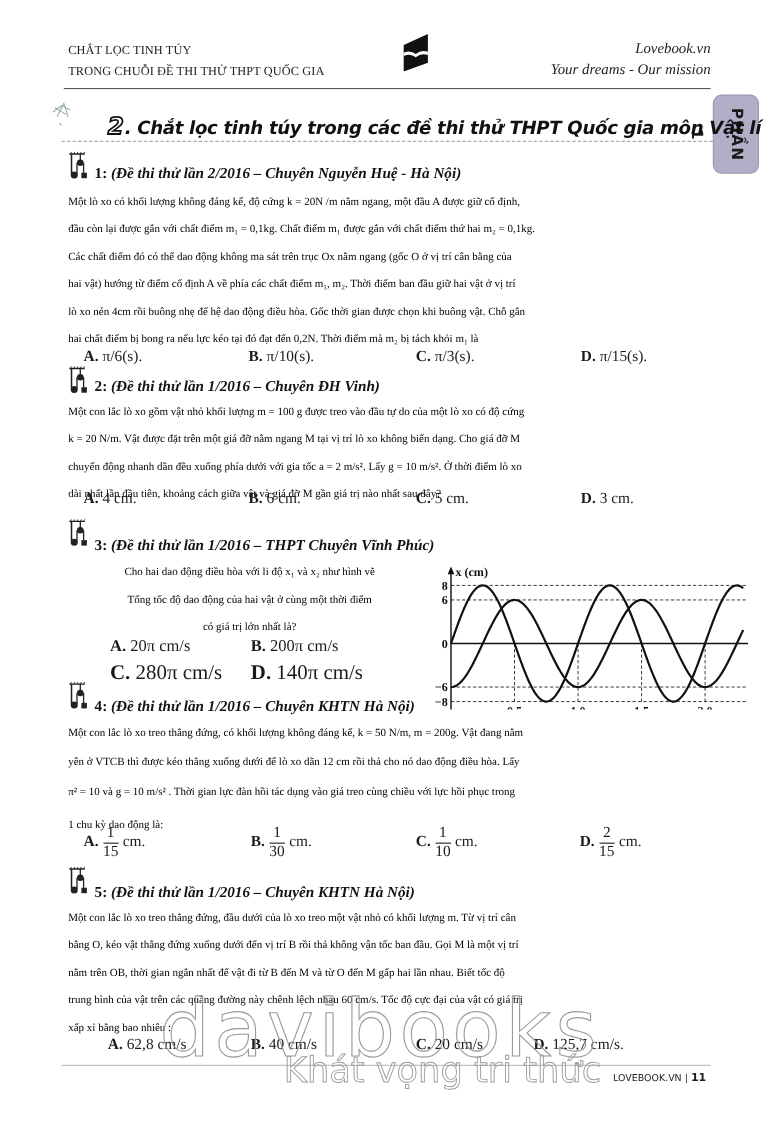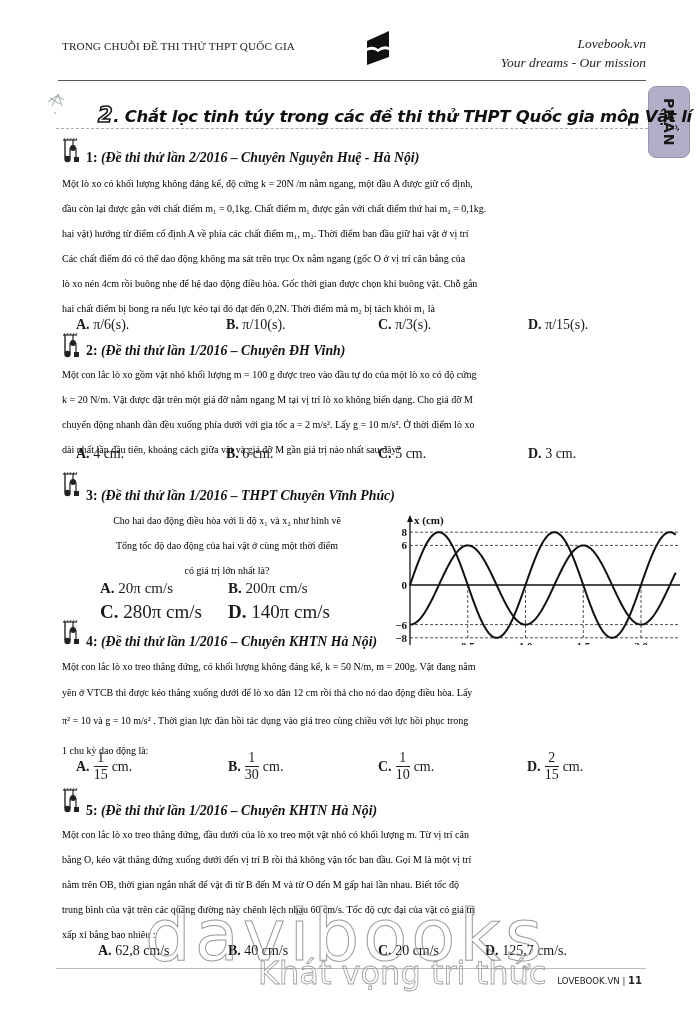--- a/index.html
+++ b/index.html
@@ -30,20 +30,21 @@
   .footer { right:58px; top:975px; font-family:"DejaVu Sans", sans-serif; font-size:8.6px; color:#222; }
   .footer b { font-size:10px; }
   .wm1 { left:145px; top:893px; font-family:"DejaVu Sans", sans-serif; font-size:72px; color:transparent; -webkit-text-stroke:1px #9a9a9a; letter-spacing:4px; }
   .wm2 { left:258px; top:954px; font-family:"DejaVu Sans", sans-serif; font-size:32px; color:transparent; -webkit-text-stroke:0.8px #9a9a9a; }
   svg text { font-family:"Liberation Serif", serif; }
 </style>
 </head>
 <body>
 
 <div class="abs hdr-left">
+  <div>CHẮT LỌC TINH TÚY</div>
   <div>TRONG CHUỖI ĐỀ THI THỬ THPT QUỐC GIA</div>
 </div>
 <svg class="abs logo" viewBox="0 0 26 34">
   <path d="M2 10 L24 0 L24 26 L2 34 Z" fill="#111"></path>
   <path d="M2 17 Q8 14 13 18 Q18 14 24 16 L24 19 Q18 17 13 21 Q8 17 2 20 Z" fill="#fff"></path>
 </svg>
 <div class="abs hdr-right">
   <div>Lovebook.vn</div>
   <div>Your dreams - Our mission</div>
 </div>
@@ -85,22 +86,22 @@
   </defs>
 </svg>
 
 <svg class="abs q-icon" style="left:62px;top:138px">
     <use href="#pend"></use>
   </svg>
 <div class="abs q-head" style="left:86px;top:150px"><span class="n">1:</span> <span>(Đề thi thử lần 2/2016 – Chuyên Nguyễn Huệ - Hà Nội)</span></div>
 <div class="abs para" style="top:171px">
   <div>Một lò xo có khối lượng không đáng kể, độ cứng k = 20N /m nằm ngang, một đầu A được giữ cố định,</div>
   <div>đầu còn lại được gắn với chất điểm m₁ = 0,1kg. Chất điểm m₁ được gắn với chất điểm thứ hai m₂ = 0,1kg.</div>
+  <div>Các chất điểm đó có thể dao động không ma sát trên trục Ox nằm ngang (gốc O ở vị trí cân bằng của</div>
   <div>hai vật) hướng từ điểm cố định A về phía các chất điểm m₁, m₂. Thời điểm ban đầu giữ hai vật ở vị trí</div>
-  <div>Các chất điểm đó có thể dao động không ma sát trên trục Ox nằm ngang (gốc O ở vị trí cân bằng của</div>
   <div>lò xo nén 4cm rồi buông nhẹ để hệ dao động điều hòa. Gốc thời gian được chọn khi buông vật. Chỗ gắn</div>
   <div>hai chất điểm bị bong ra nếu lực kéo tại đó đạt đến 0,2N. Thời điểm mà m₂ bị tách khỏi m₁ là</div>
 </div>
 <div class="abs opts" style="top:317px">
   <span class="opt" style="left:0"><b>A.</b><span> π/6(s).</span></span>
   <span class="opt" style="left:150px"><b>B.</b><span> π/10(s).</span></span>
   <span class="opt" style="left:302px"><b>C.</b><span> π/3(s).</span></span>
   <span class="opt" style="left:452px"><b>D.</b><span> π/15(s).</span></span>
 </div>
 

